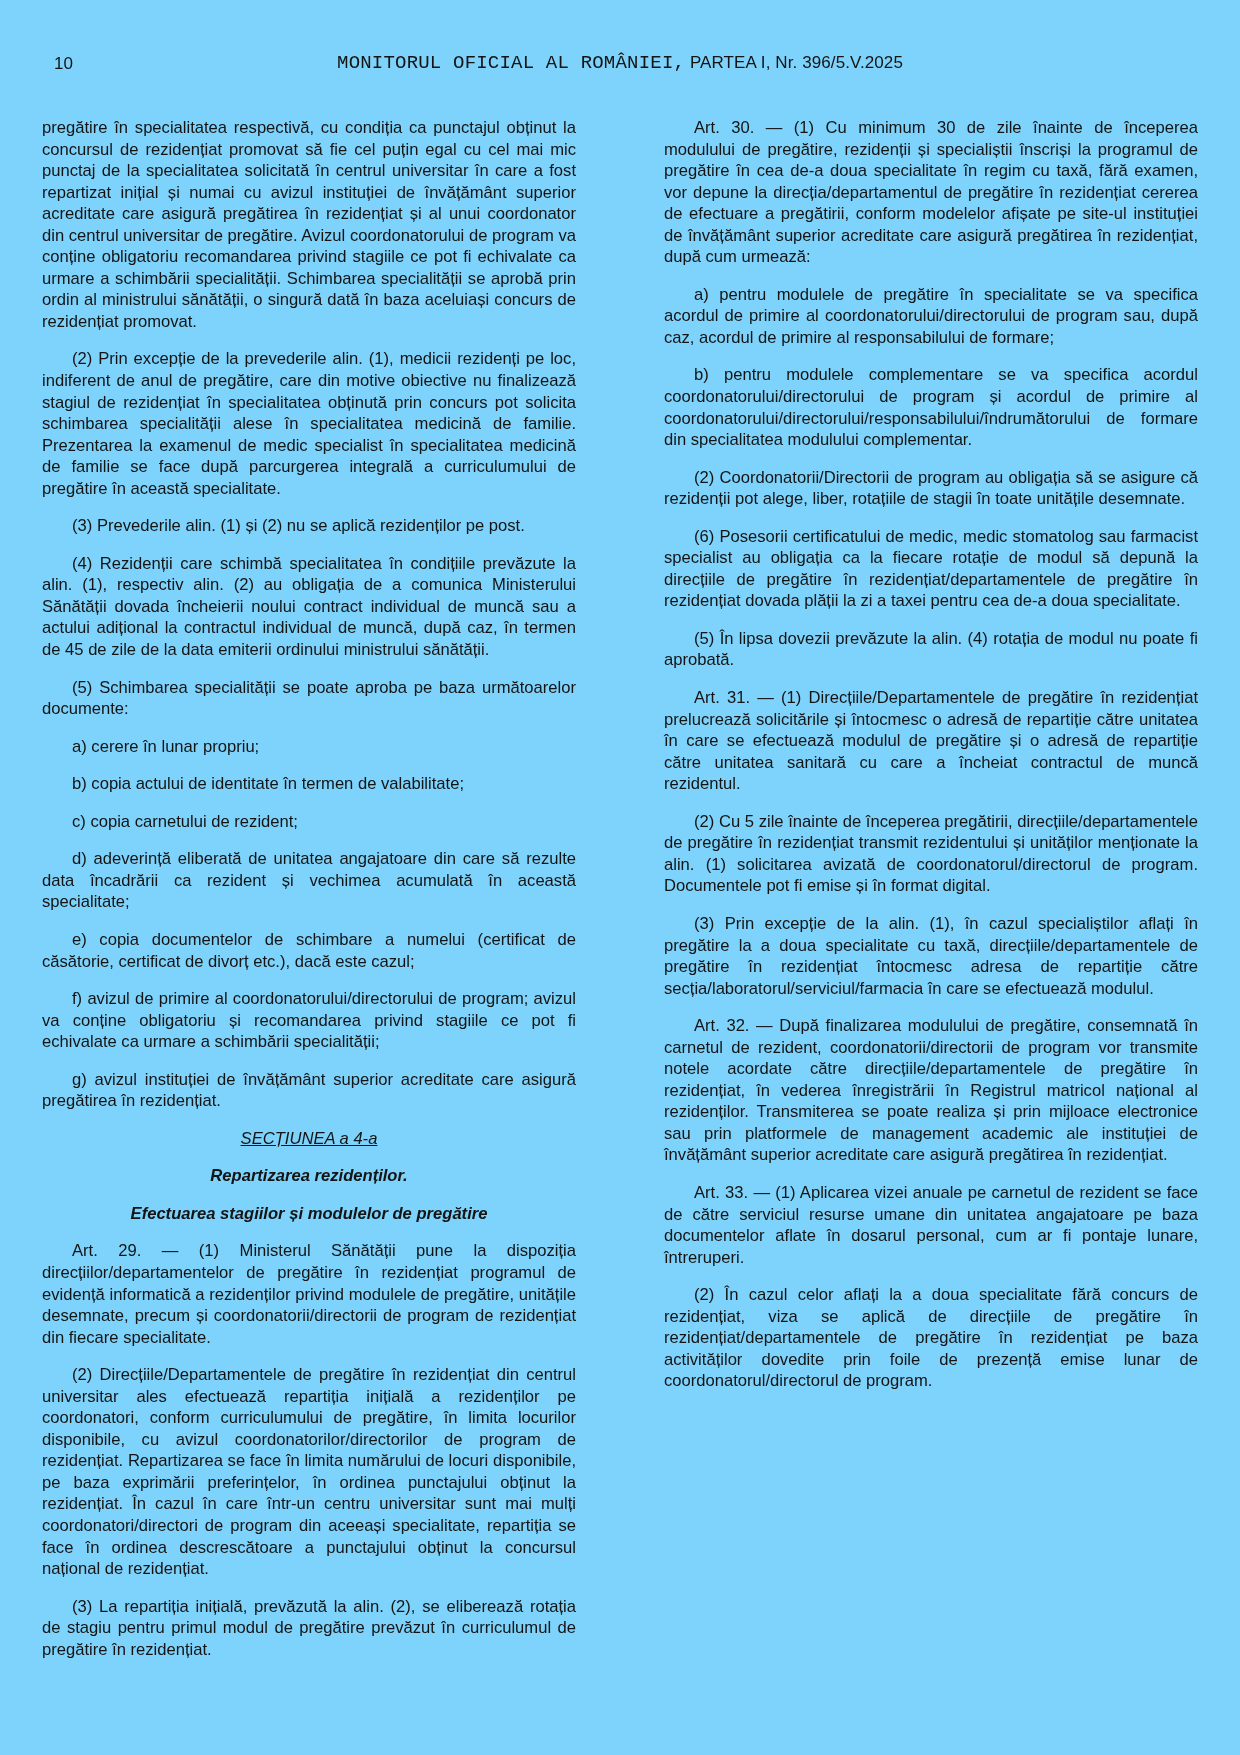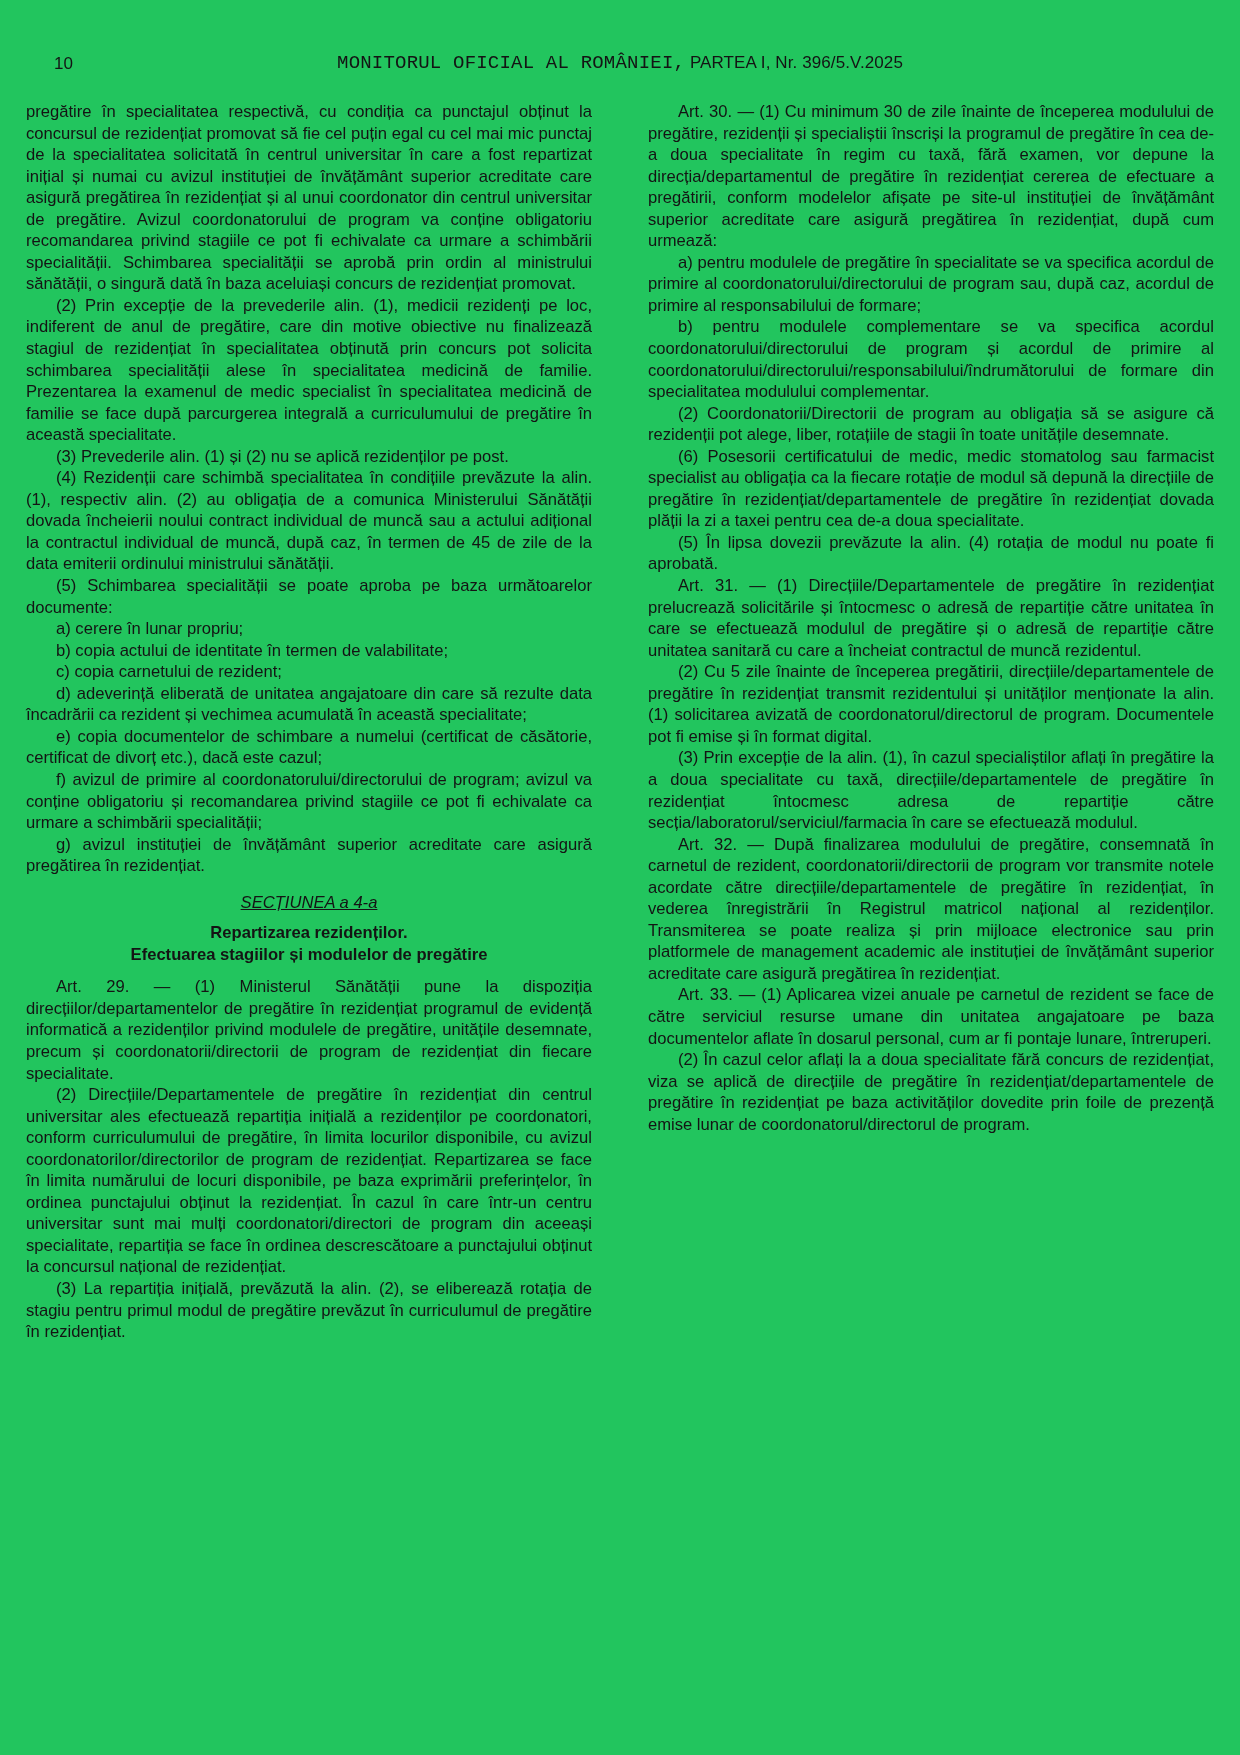--- a/index.html
+++ b/index.html
@@ -2,21 +2,21 @@
 <html lang="ro"><head>
 <meta charset="utf-8">
 <style>
   * { margin: 0; padding: 0; box-sizing: border-box; }
   html, body { background: #ffffff; }
   .page {
     position: relative;
     width: 1240px;
     height: 1755px;
     margin: 0 auto;
-    background: #22c55e;
+    background: #7dd3fc;
     color: #141414;
     font-family: "Liberation Sans", sans-serif;
     padding: 52px 26px 30px 26px;
     overflow: hidden;
   }
   .header {
     position: relative;
     text-align: center;
     margin-bottom: 27px;
   }
@@ -33,32 +33,33 @@
     display: flex;
     gap: 56px;
   }
   .column {
     flex: 1 1 0;
     font-size: 16.6px;
     line-height: 21.55px;
     text-align: justify;
     text-justify: inter-word;
   }
-  .column p { margin: 0; text-indent: 30px; }
+  .column p { margin: 16px; text-indent: 30px; }
   p.cont { text-indent: 0; }
   p.section-label {
     text-align: center;
     font-style: italic;
     text-indent: 0;
     margin-top: 15px;
     margin-bottom: 9px;
     text-decoration: underline;
   }
   p.section-title {
     text-align: center;
+    font-style: italic;
     font-weight: 700;
     text-indent: 0;
   }
   p.section-title + p.ind { margin-top: 11px; }
 </style>
 </head>
 <body>
 
 <div class="page">
   <div class="header">

